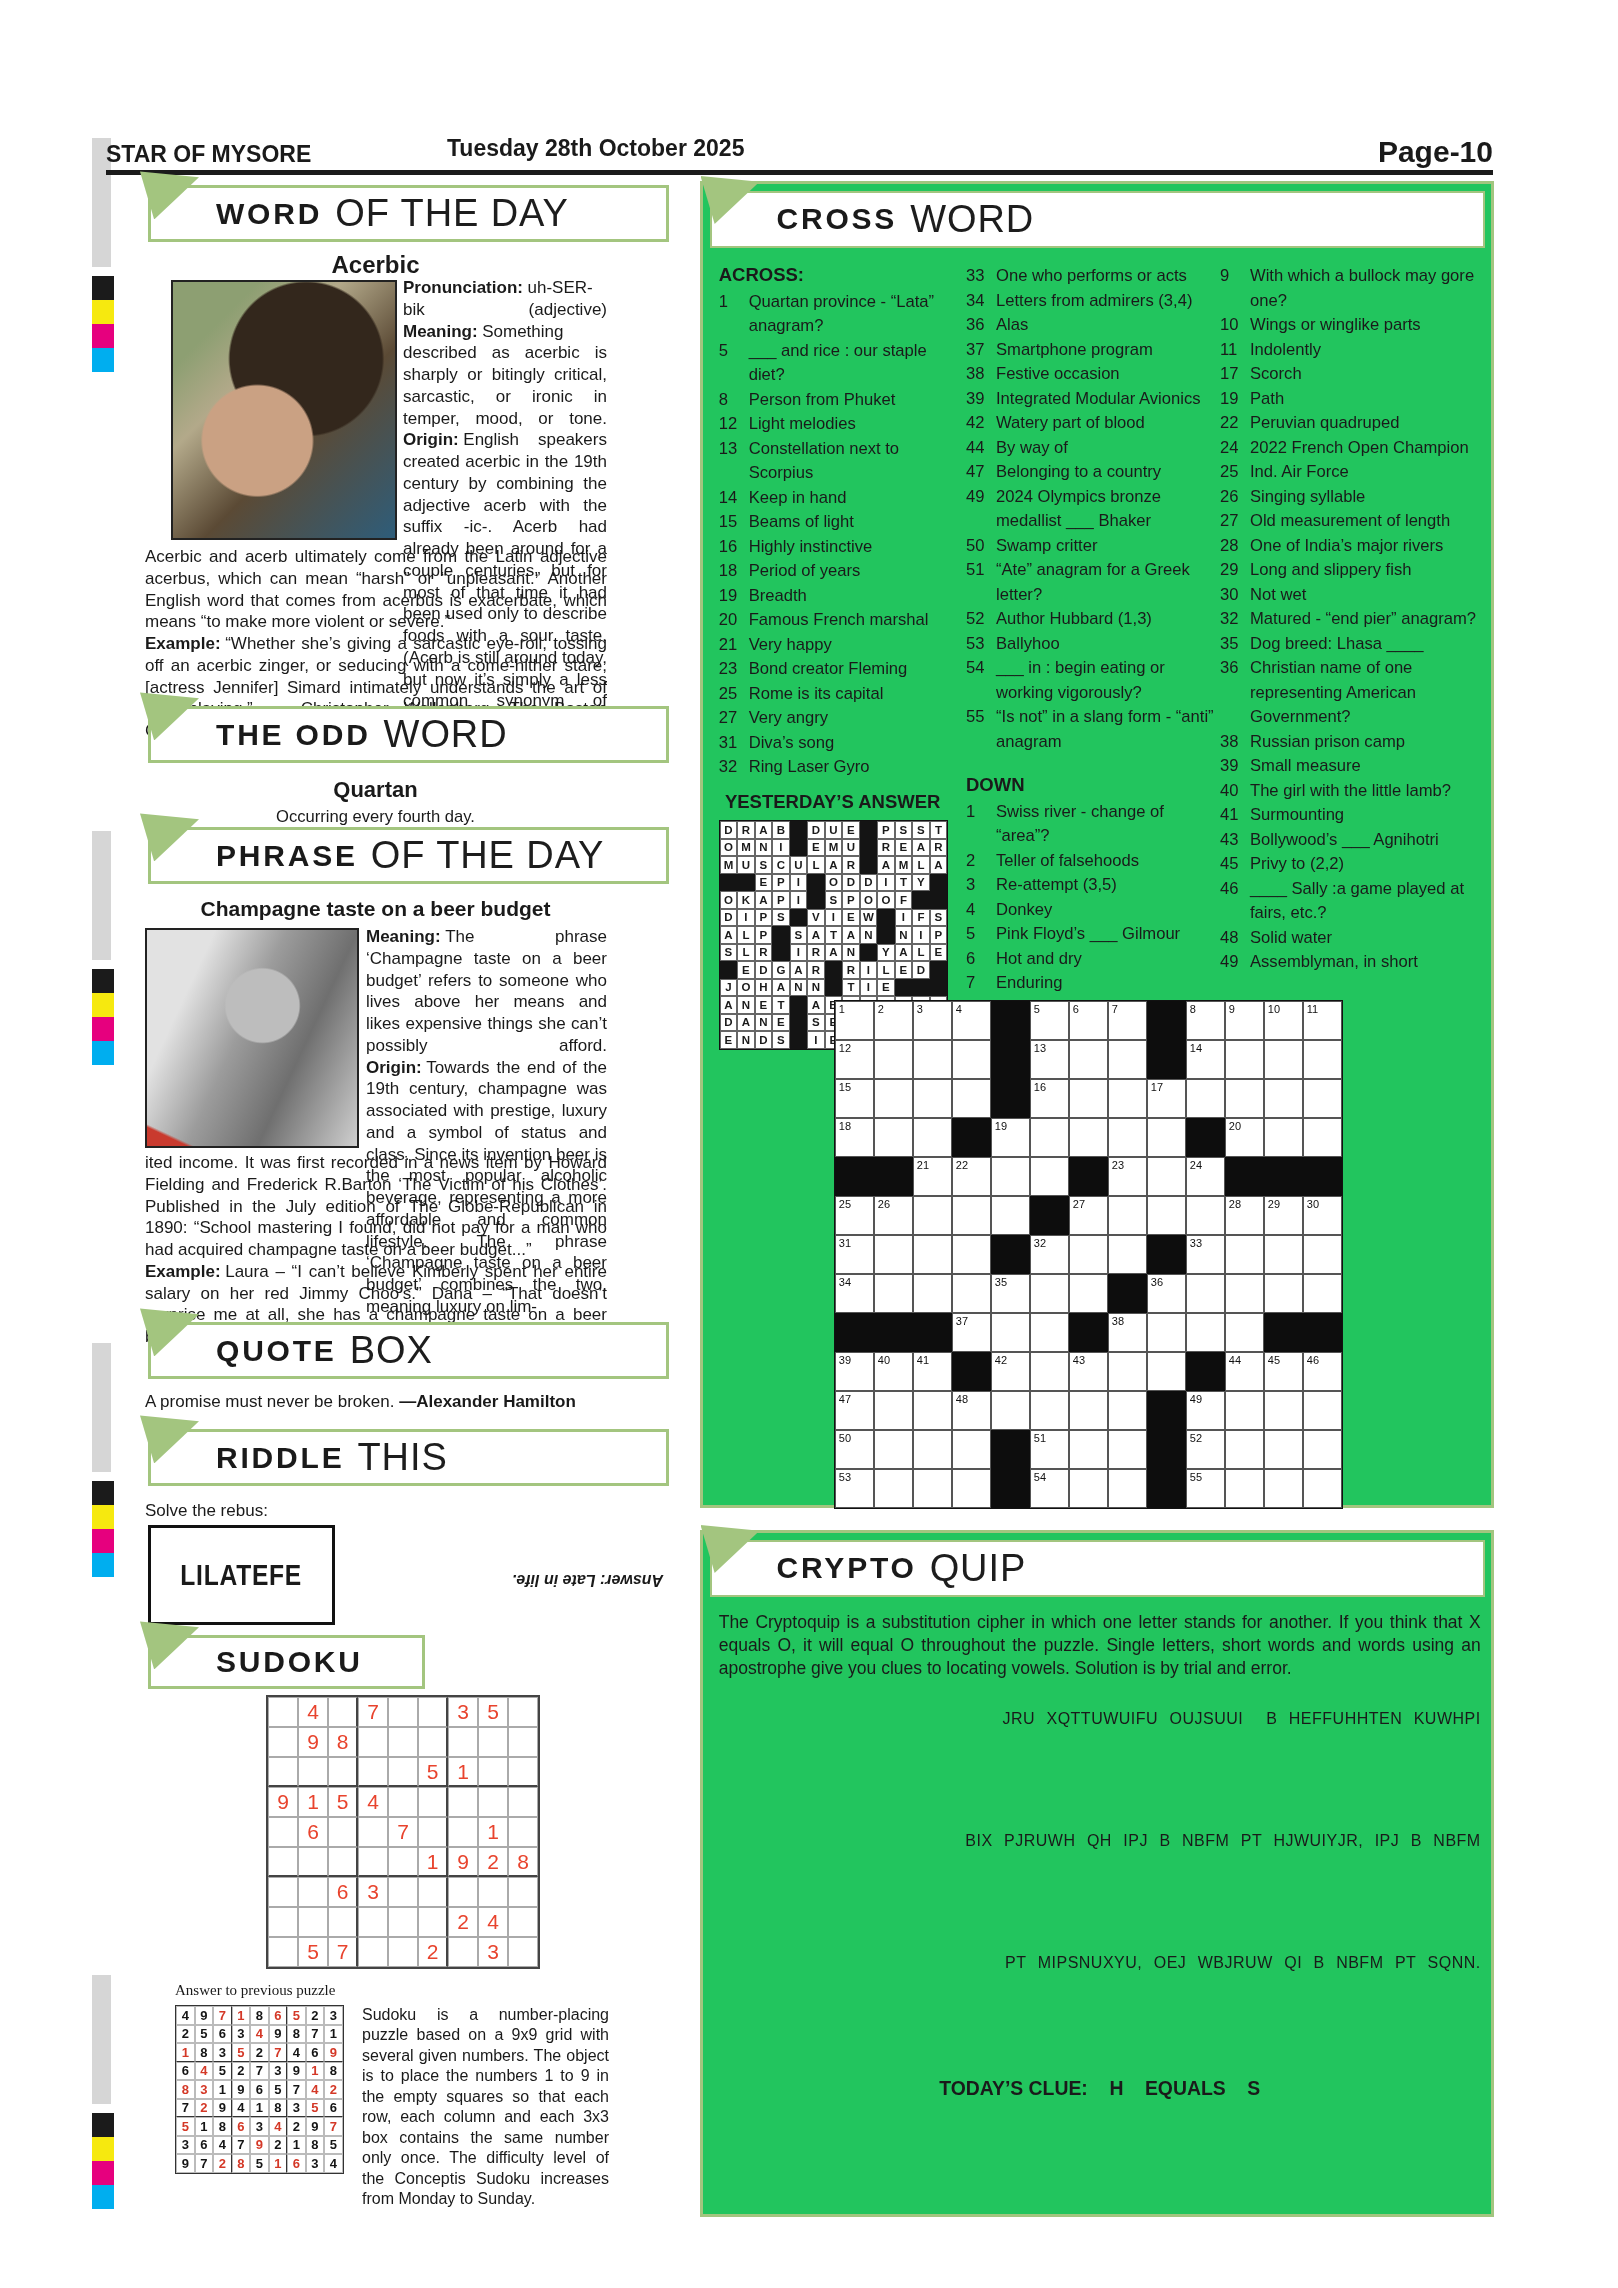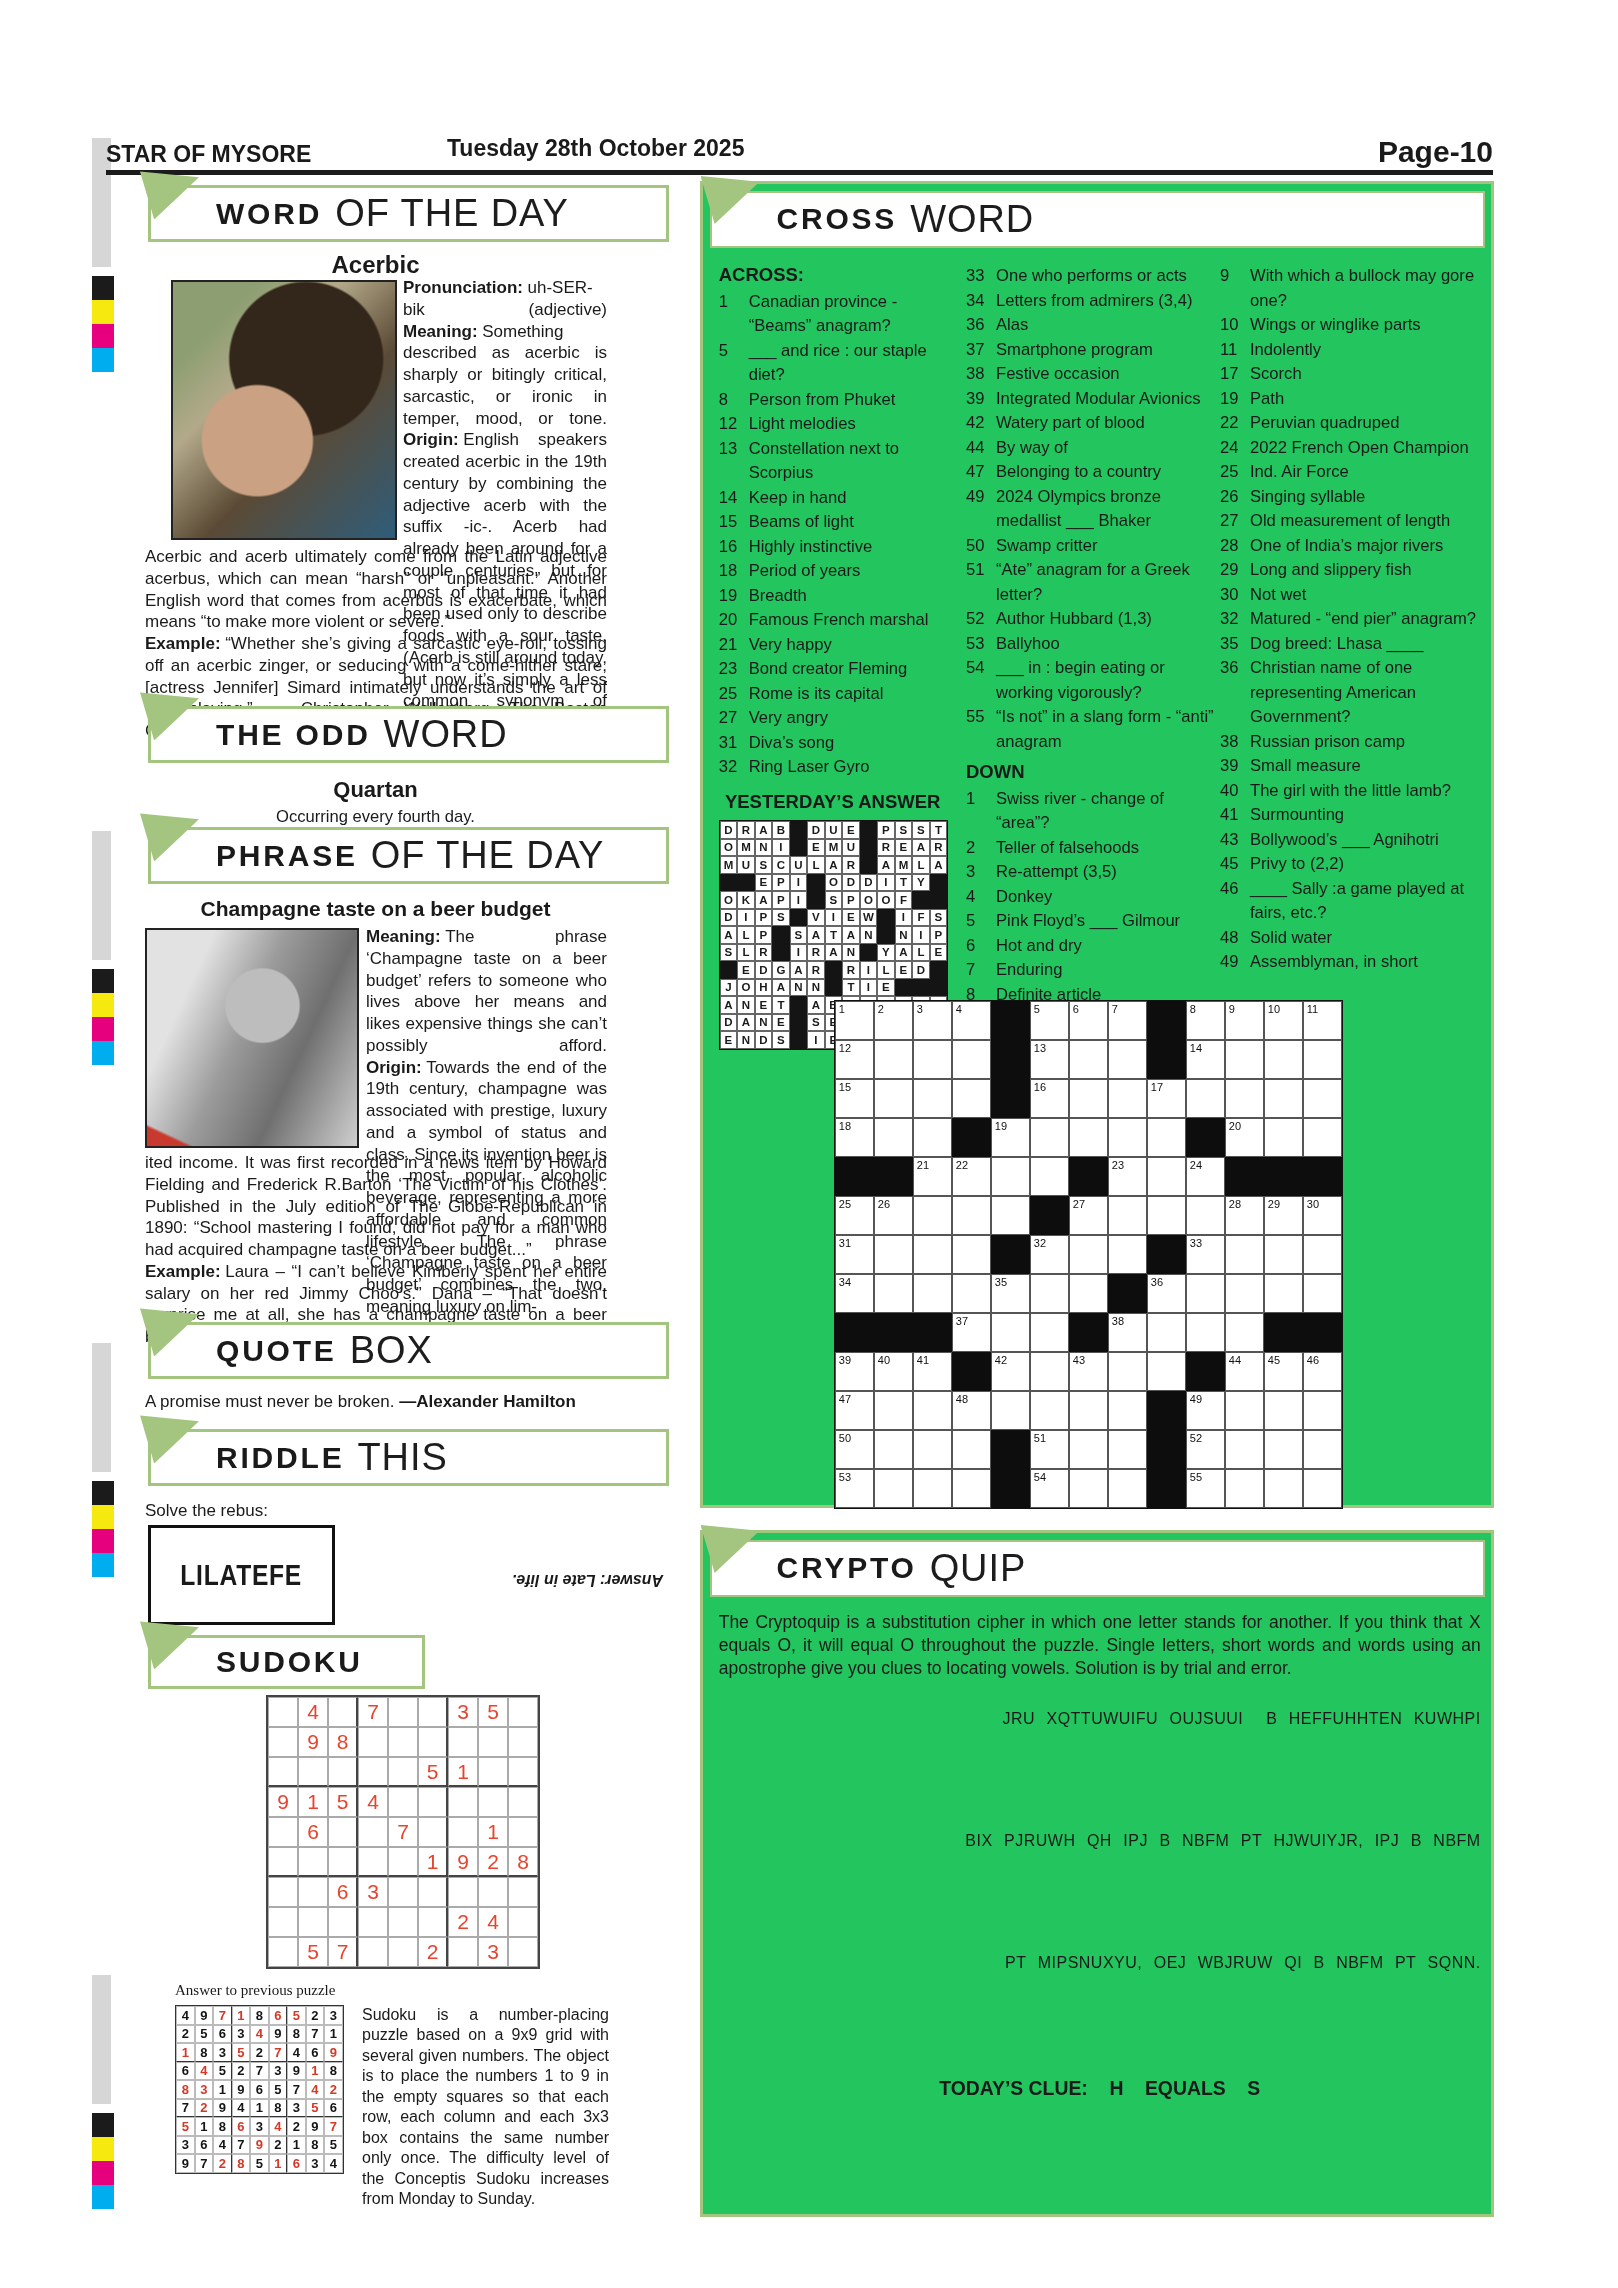--- a/index.html
+++ b/index.html
@@ -354,21 +354,21 @@
     <span class="flag"></span>
     <span class="h-bold">CROSS</span>
     <span class="h-light">WORD</span>
   </div>
 
   <div class="abs" style="left:15.7px;top:80px;width:242px">
     <div class="cluehdr">ACROSS:</div>
     <div id="across-col1">
         <div class="clue">
           <span class="n">1</span>
-          <span class="t">Canadian province - “Beams” anagram?</span>
+          <span class="t">Quartan province - “Lata” anagram?</span>
         </div>
         <div class="clue">
           <span class="n">5</span>
           <span class="t">___ and rice : our staple diet?</span>
         </div>
         <div class="clue">
           <span class="n">8</span>
           <span class="t">Person from Phuket</span>
         </div>
         <div class="clue">
@@ -662,21 +662,21 @@
         </div>
         <div class="clue">
           <span class="n">54</span>
           <span class="t">___ in : begin eating or working vigorously?</span>
         </div>
         <div class="clue">
           <span class="n">55</span>
           <span class="t">“Is not” in a slang form - “anti” anagram</span>
         </div>
       </div>
-    <div class="cluehdr" style="margin-top:7px">DOWN</div>
+    <div class="cluehdr" style="margin-top:20px">DOWN</div>
     <div id="down-col1">
         <div class="clue">
           <span class="n">1</span>
           <span class="t">Swiss river - change of “area”?</span>
         </div>
         <div class="clue">
           <span class="n">2</span>
           <span class="t">Teller of falsehoods</span>
         </div>
         <div class="clue">

